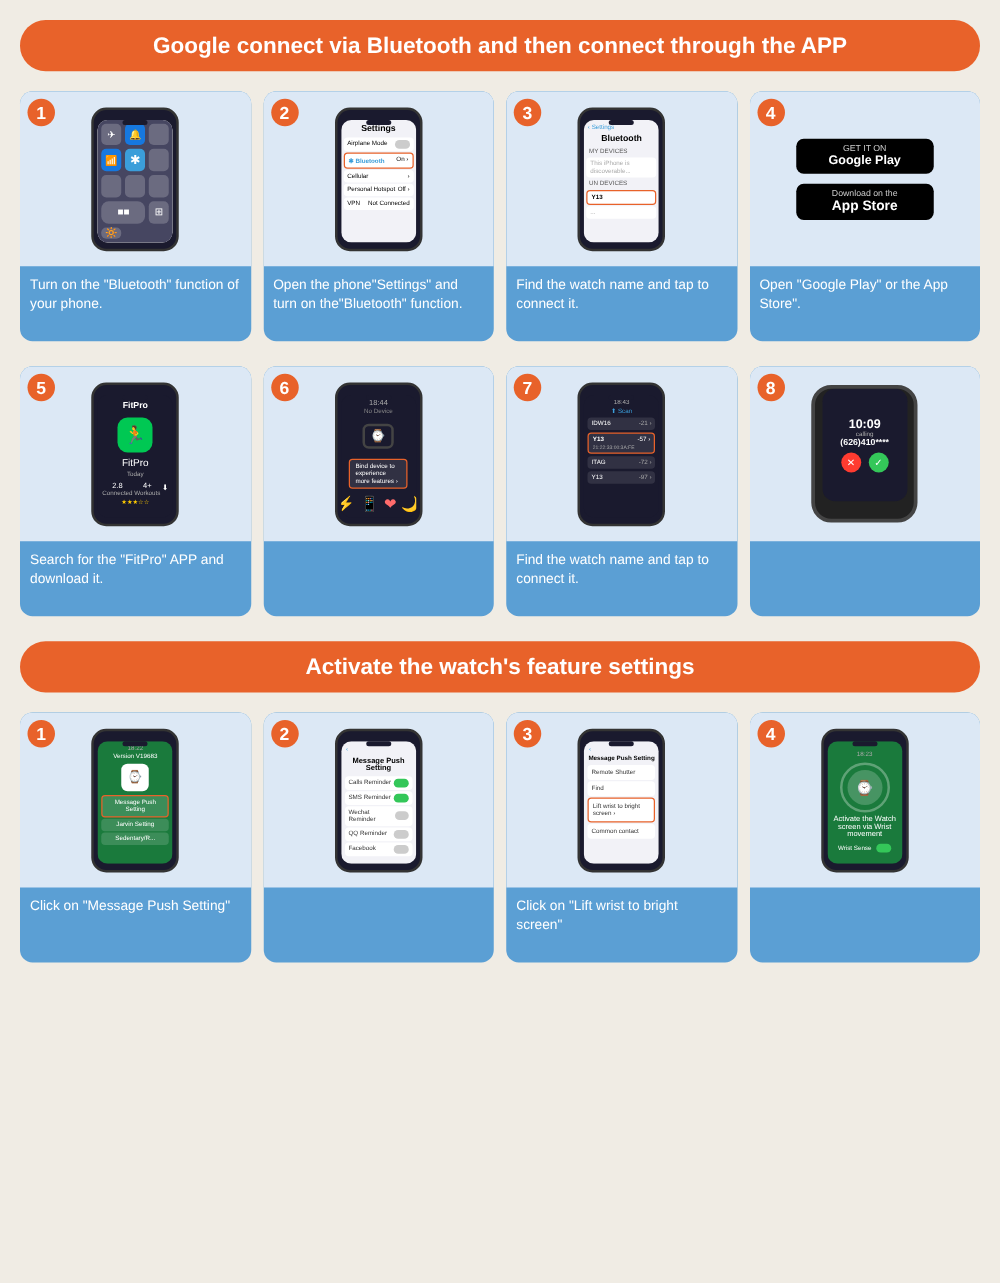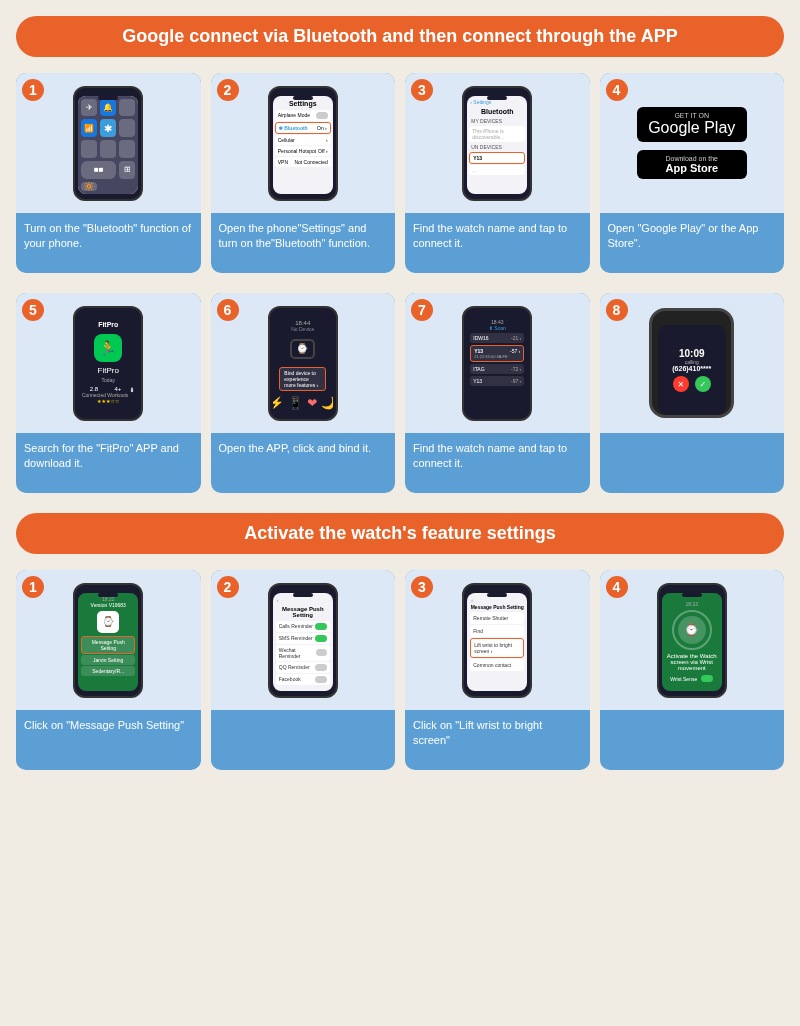--- a/index.html
+++ b/index.html
@@ -208,21 +208,21 @@
     .google-play-btn {
       background: #000;
       color: white;
       border-radius: 6px;
       padding: 5px 10px;
       width: 110px;
       text-align: center;
     }
 
     .gp-label { font-size: 7px; color: #ccc; }
-    .gp-name { font-size: 16px; font-weight: normal; }
+    .gp-name { font-size: 10px; font-weight: bold; }
 
     .app-store-btn {
       background: #000;
       color: white;
       border-radius: 6px;
       padding: 5px 10px;
       width: 110px;
       text-align: center;
     }
 
@@ -314,21 +314,21 @@
     }
 
     
     .watch-mock {
       width: 85px;
       height: 110px;
       background: #222;
       border-radius: 16px;
       border: 3px solid #444;
       display: flex;
-      align-items: flex-end;
+      align-items: flex-start;
       justify-content: center;
       overflow: hidden;
     }
 
     .watch-screen {
       width: 68px;
       height: 90px;
       background: #1a1a2e;
       border-radius: 10px;
       display: flex;
@@ -659,21 +659,20 @@
               <div style="display:flex;gap:4px;margin-top:5px;justify-content:center;">
                 <div style="font-size:12px;color:#ffcc00;">⚡</div>
                 <div style="font-size:12px;color:#3b9eda;">📱</div>
                 <div style="font-size:12px;color:#ff6b6b;">❤</div>
                 <div style="font-size:12px;color:#ff9500;">🌙</div>
               </div>
             </div>
           </div>
         </div>
       </div>
-      <div class="step-text">Open the APP, click and bind it.</div>
     </div>
 
     <div class="step-card">
       <div class="step-number">7</div>
       <div class="step-image-area">
         <div class="phone-mock">
           <div class="phone-notch"></div>
           <div class="phone-screen">
             <div class="scan-screen">
               <div style="font-size:5px;color:#aaa;text-align:center;">18:43</div>

